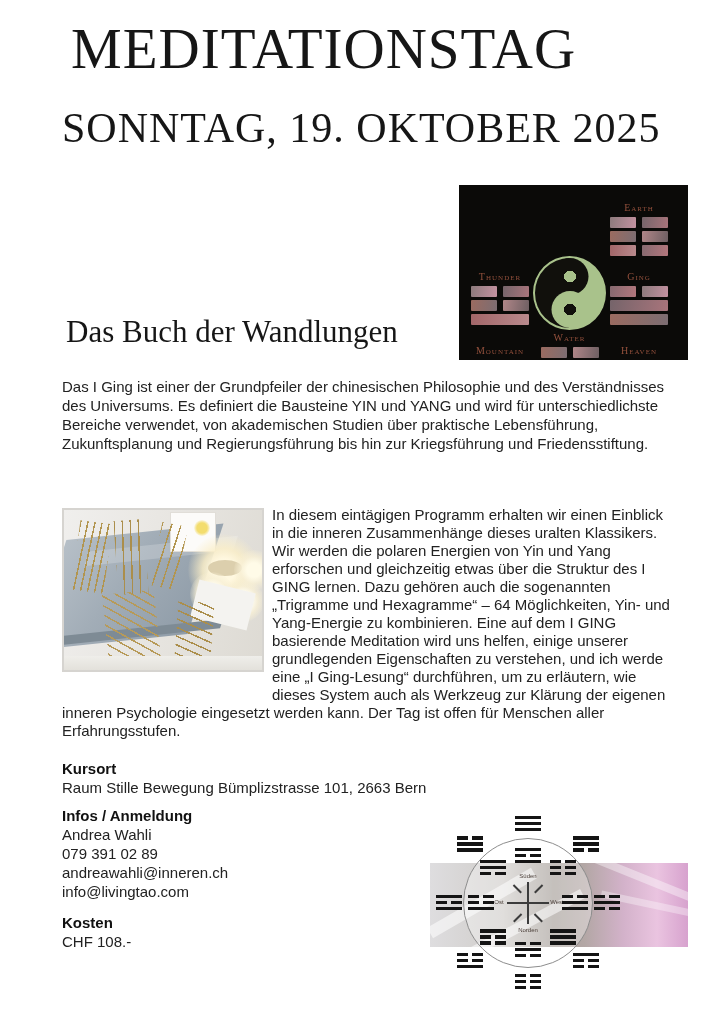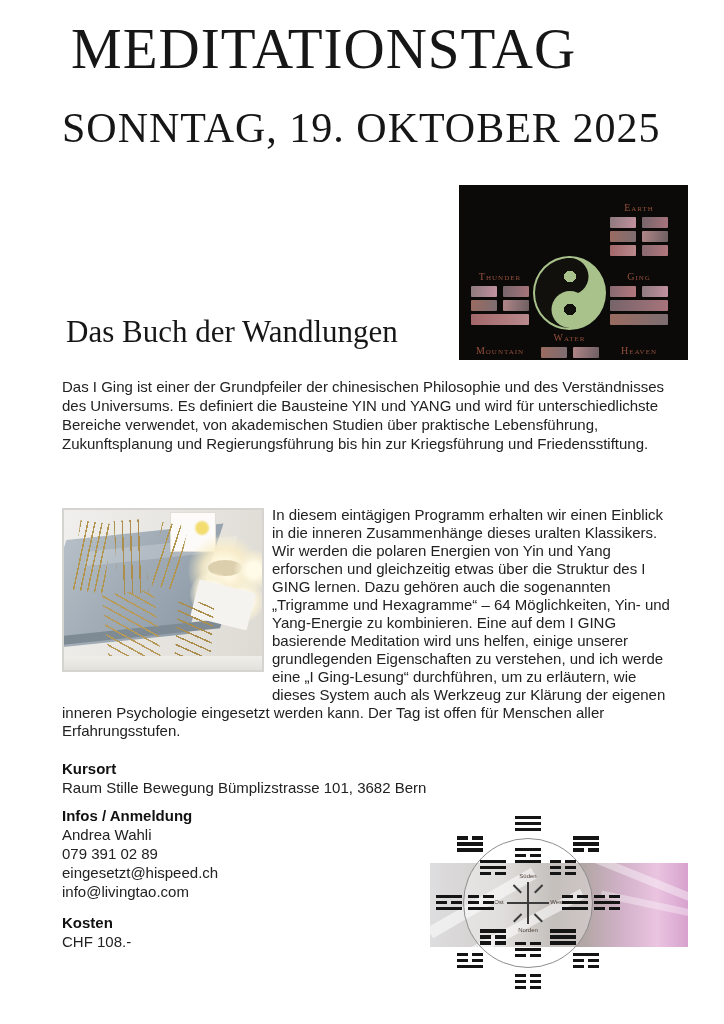--- a/index.html
+++ b/index.html
@@ -220,28 +220,28 @@
       <div class="sticks s4"></div>
       <div class="sticks s5"></div>
       <div class="tableedge"></div>
     </div>
     <span>In diesem eintägigen Programm erhalten wir einen Einblick in die inneren Zusammenhänge dieses uralten Klassikers. Wir werden die polaren Energien von Yin und Yang erforschen und gleichzeitig etwas über die Struktur des I GING lernen. Dazu gehören auch die sogenannten „Trigramme und Hexagramme“ – 64 Möglichkeiten, Yin- und Yang-Energie zu kombinieren. Eine auf dem I GING basierende Meditation wird uns helfen, einige unserer grundlegenden Eigenschaften zu verstehen, und ich werde eine „I Ging-Lesung“ durchführen, um zu erläutern, wie dieses System auch als Werkzeug zur Klärung der eigenen inneren Psychologie eingesetzt werden kann. Der Tag ist offen für Menschen aller Erfahrungsstufen.</span>
   </div>
 
 
   <div class="section" id="sec-kursort">
     <div class="label">Kursort</div>
-    <div class="line">Raum Stille Bewegung Bümplizstrasse 101, 3682 Bern</div>
+    <div class="line">Raum Stille Bewegung Bümplizstrasse 101, 2663 Bern</div>
   </div>
 
   <div class="section" id="sec-infos">
     <div class="label">Infos / Anmeldung</div>
     <div class="line">Andrea Wahli</div>
     <div class="line">079 391 02 89</div>
-    <div class="line">eingesetzt@hispeed.ch</div>
+    <div class="line">andreawahli@inneren.ch</div>
     <div class="line">info@livingtao.com</div>
   </div>
 
   <div class="section" id="sec-kosten">
     <div class="label">Kosten</div>
     <div class="line">CHF 108.-</div>
   </div>
 
   <div id="bagua-circle">
     <div class="strip">

